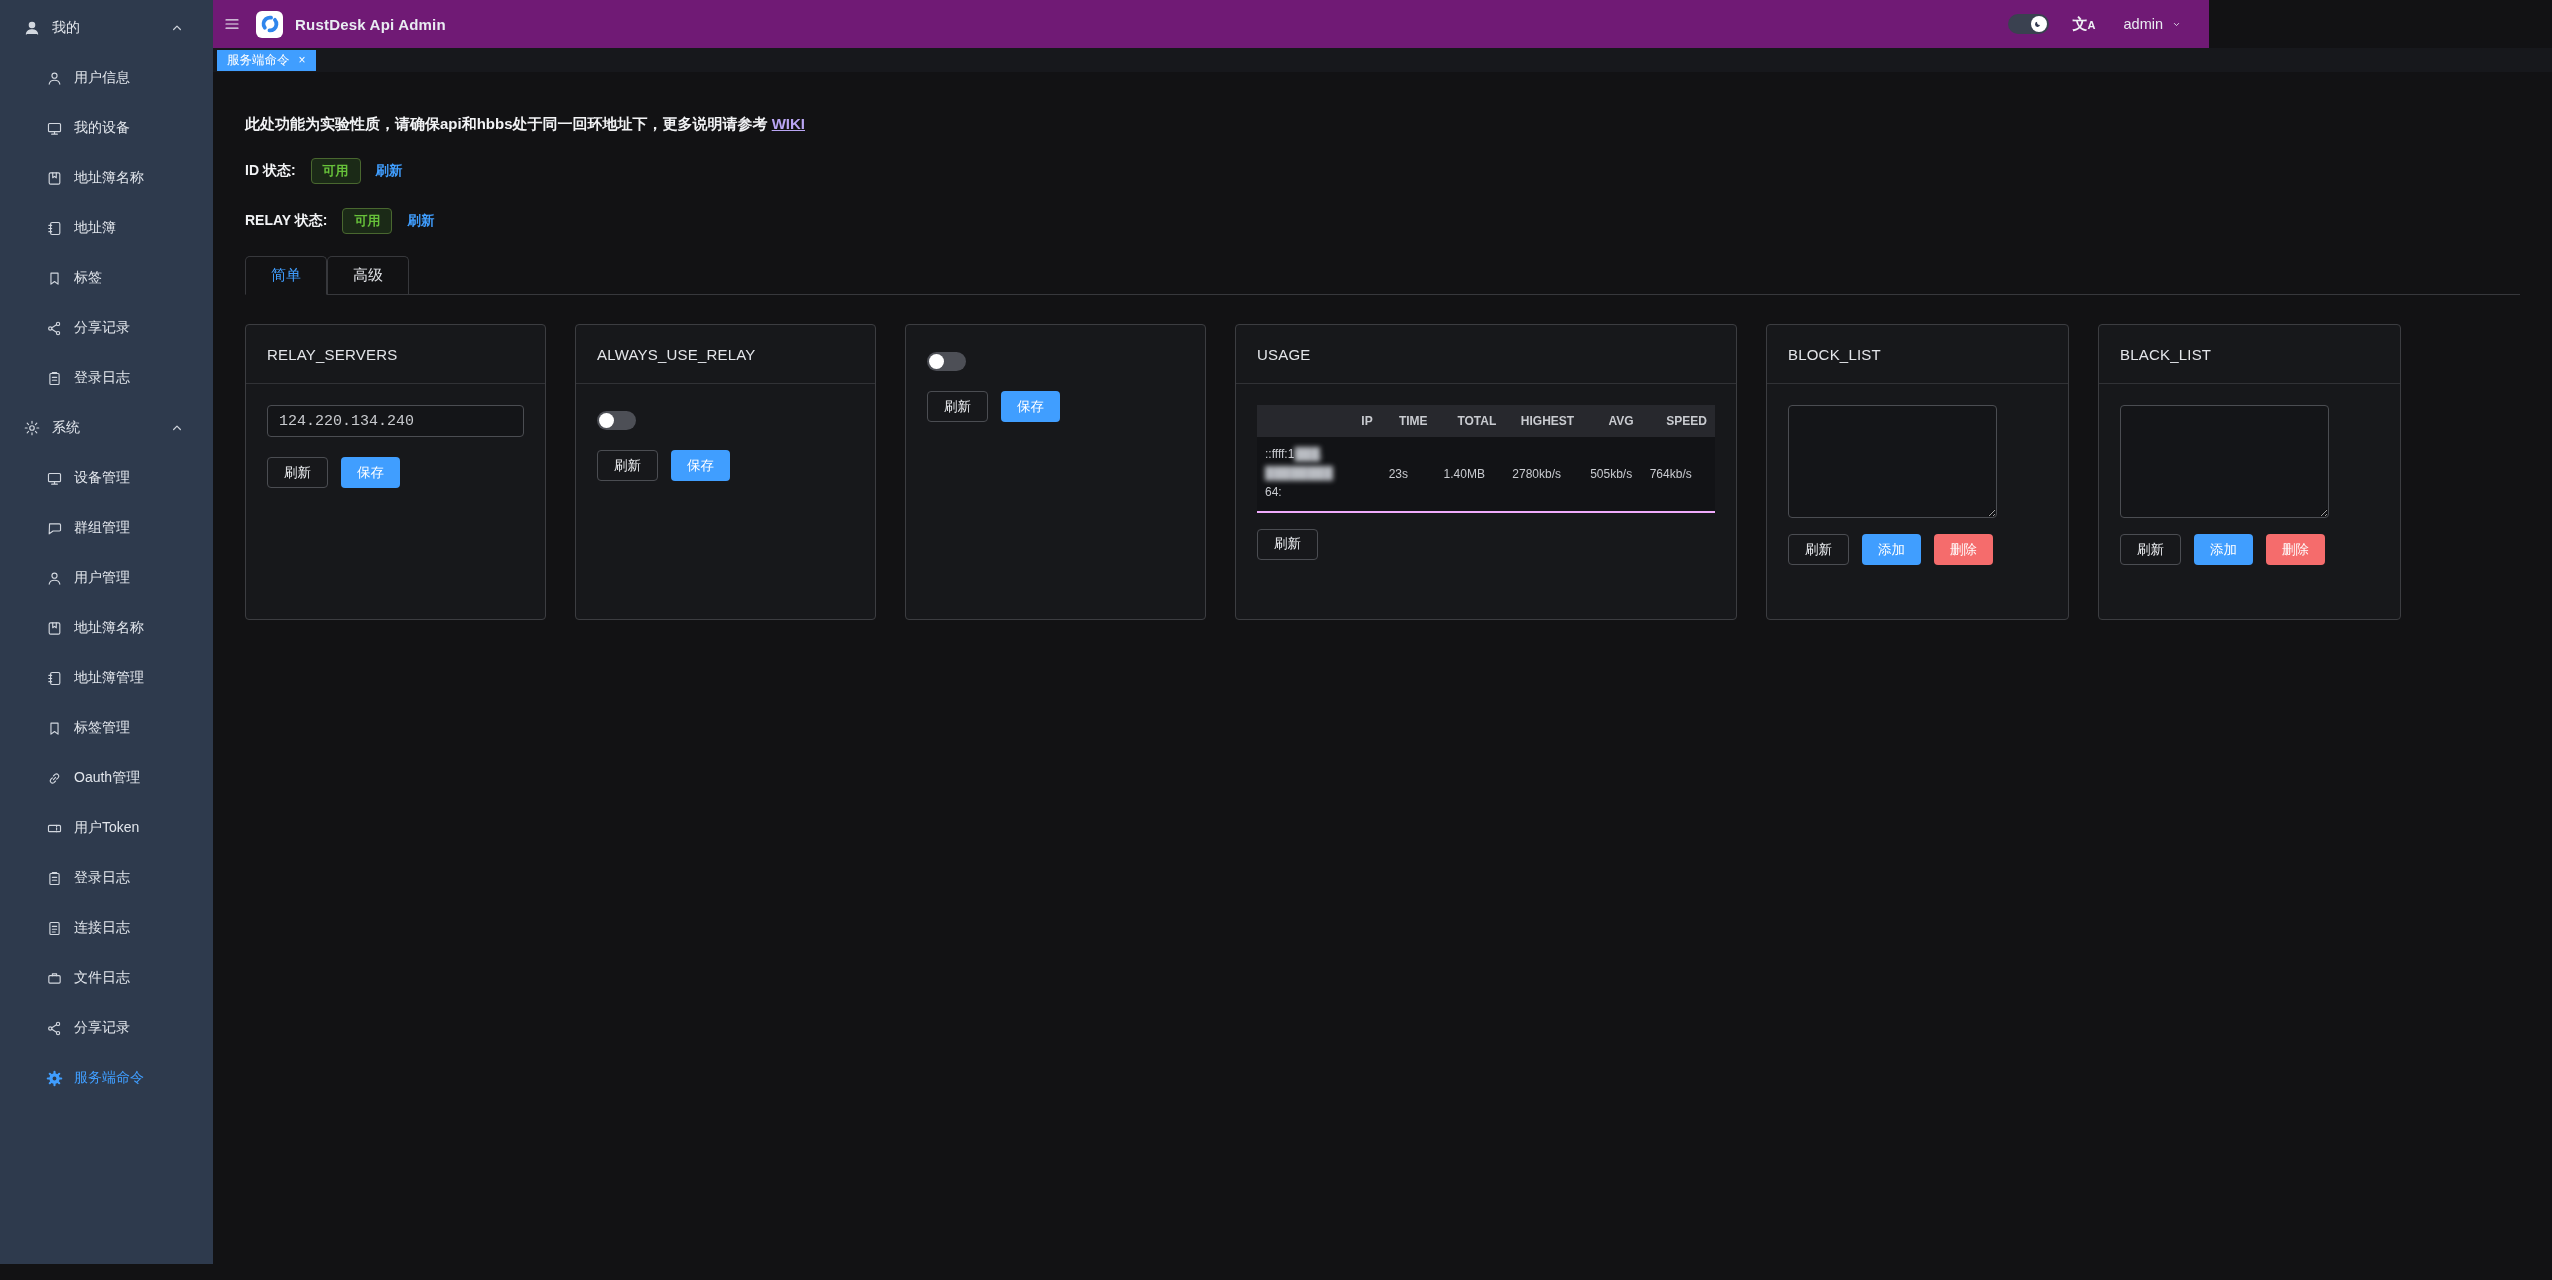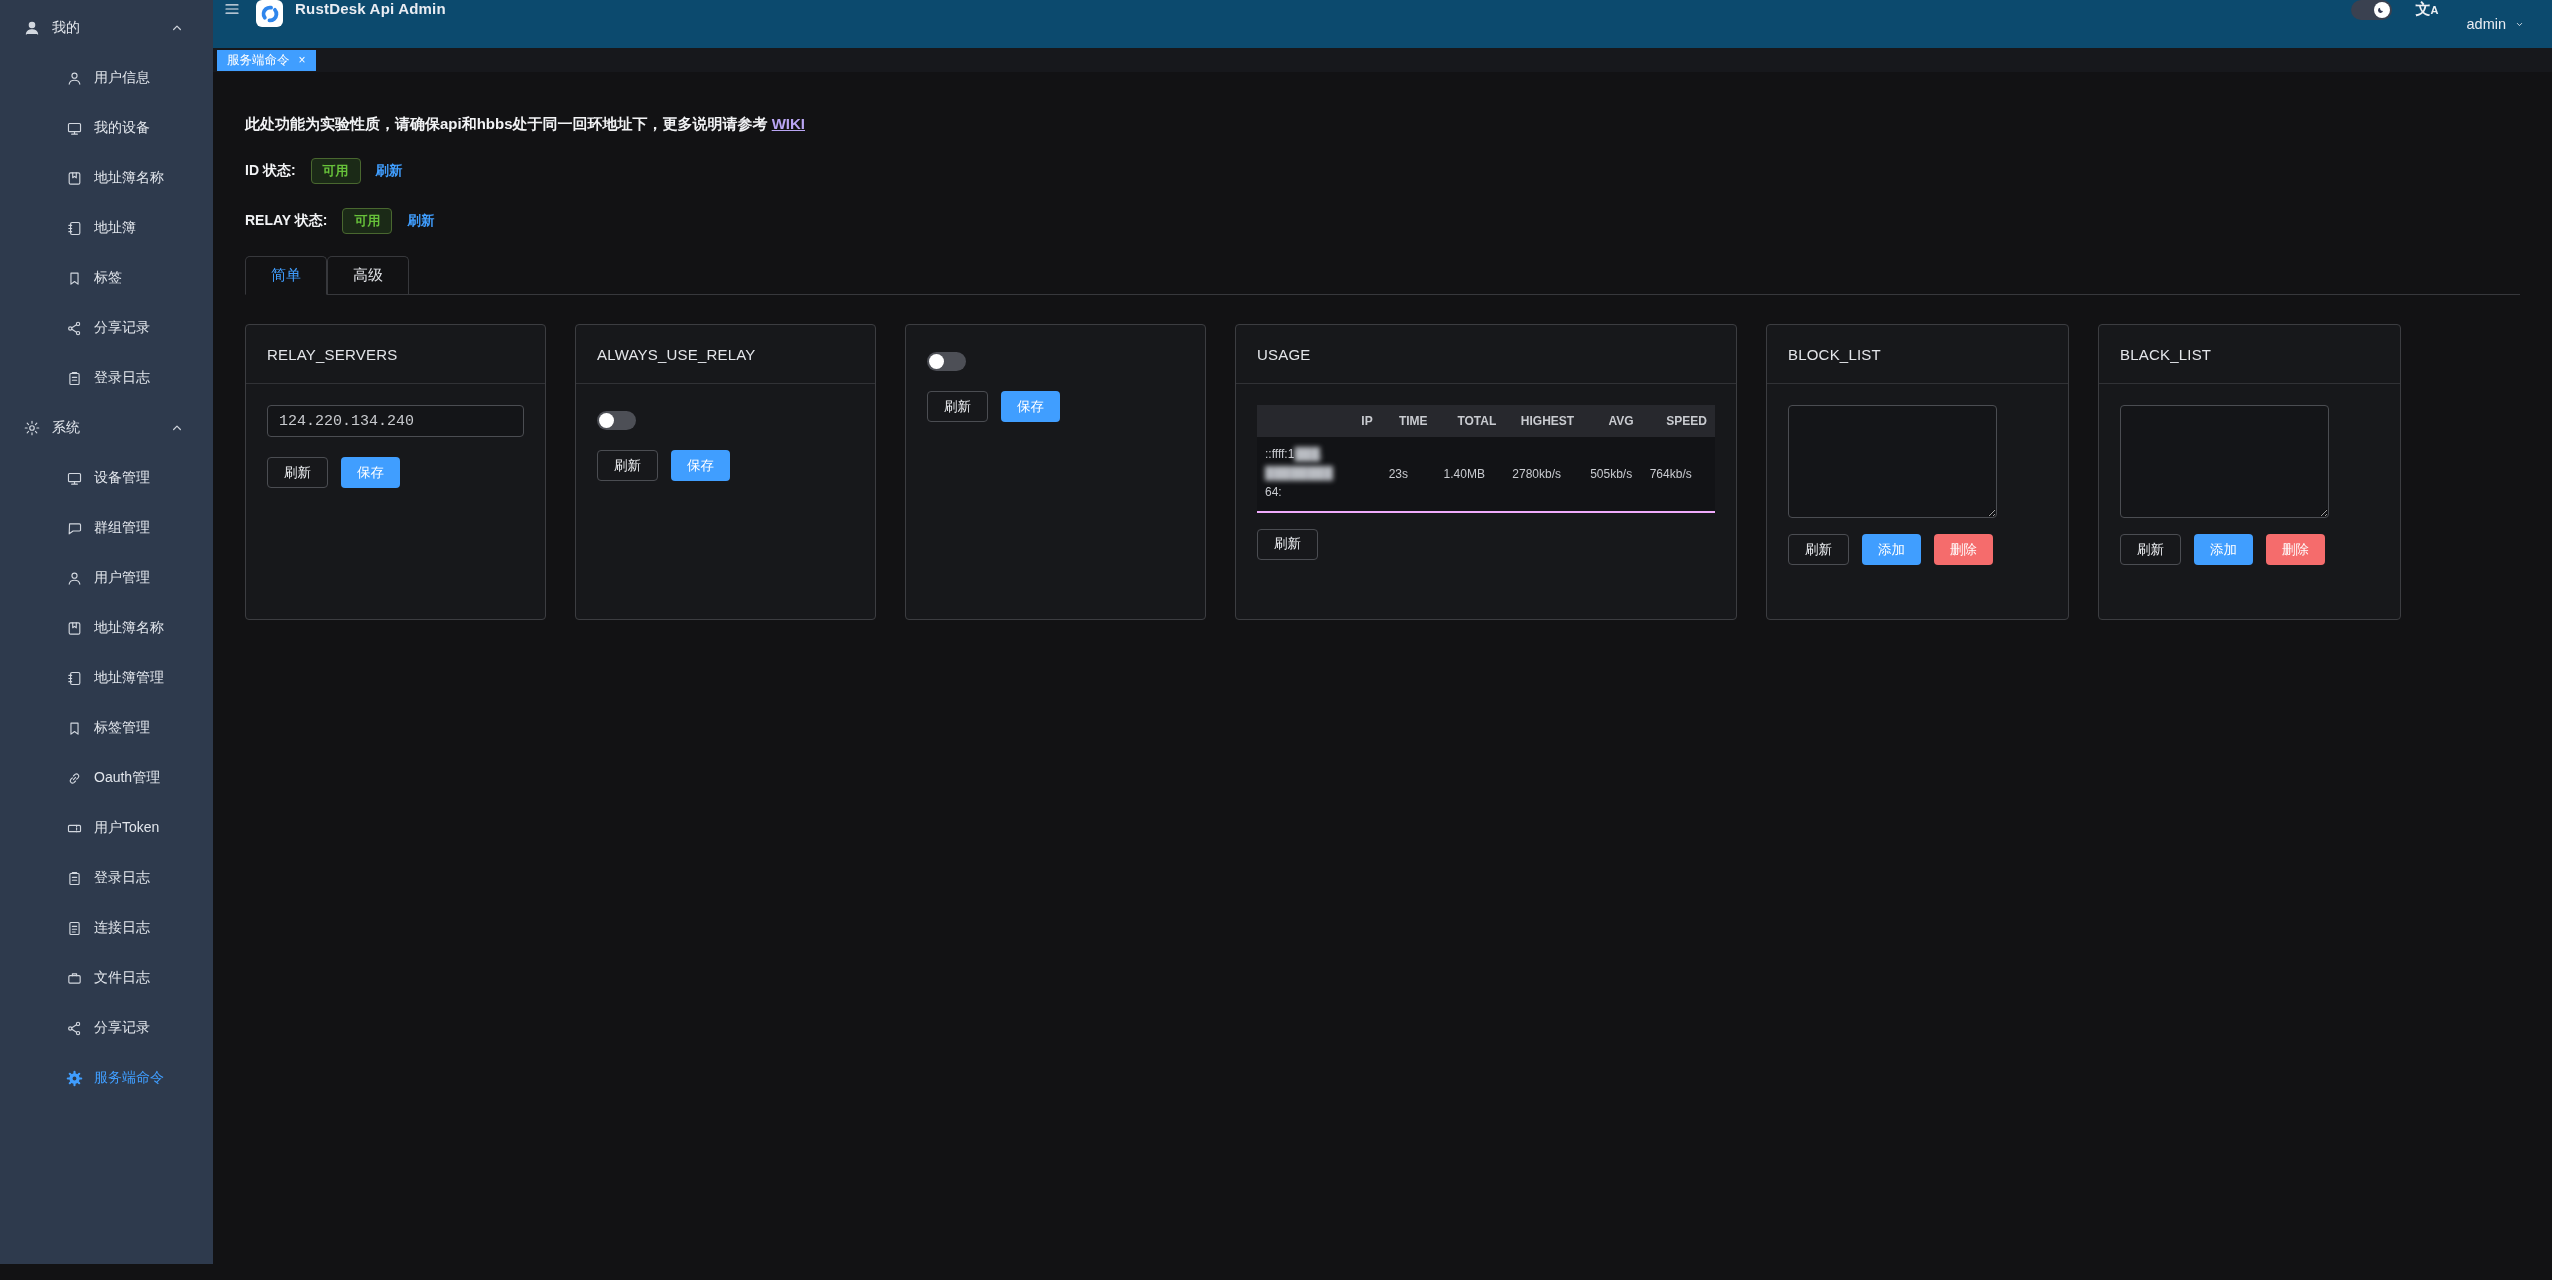--- a/index.html
+++ b/index.html
@@ -2,30 +2,30 @@
 <html><head>
 <meta charset="utf-8">
 <style>
   * { box-sizing: border-box; margin: 0; padding: 0; }
   html,body { width:2552px; height:1280px; overflow:hidden; }
   body { background:#121214; font-family:"Liberation Sans","DejaVu Sans",sans-serif; position:relative; }
   svg.ico { fill:none; stroke:currentColor; stroke-width:1.6; stroke-linecap:round; stroke-linejoin:round; flex:none; }
 
   
   .sidebar { position:absolute; left:0; top:0; width:213px; height:1264px; background:#2e3a4d; padding-top:3px; z-index:3; }
-  .side-item { height:50px; display:flex; align-items:center; padding-left:66px; color:#e2e6ec; font-size:14px; cursor:pointer; position:relative; }
+  .side-item { height:50px; display:flex; align-items:center; padding-left:46px; color:#e2e6ec; font-size:14px; cursor:pointer; position:relative; }
   .side-item.section { padding-left:23px; }
   .side-item .ico { width:17px; height:17px; margin-right:11px; color:#d2d7df; }
   .side-item.section .ico { width:18px; height:18px; }
   .side-item .chev { position:absolute; right:16px; width:14px; height:14px; color:#cfd4dc; }
   .side-item.active { color:#409eff; }
   .side-item.active .ico { color:#409eff; stroke-width:2.4; }
 
   
-  .header { position:absolute; left:213px; top:0; width:2339px; height:48px; background:#0c4a6e; display:flex; padding:0 26px 0 10px; color:#e9ecf2; z-index:2; }
+  .header { position:absolute; left:213px; top:0; width:1996px; height:48px; background:#701a75; display:flex; align-items:center; padding:0 26px 0 10px; color:#e9ecf2; z-index:2; }
   .burger { width:18px; height:18px; color:#e9ecf2; cursor:pointer; }
   .logo { width:27px; height:27px; background:#fff; border-radius:6px; margin:0 12px 0 15px; display:flex; align-items:center; justify-content:center; }
   .app-title { font-size:15px; font-weight:700; letter-spacing:.2px; }
   .hspacer { flex:1; }
   .dm-toggle { width:41px; height:20px; border-radius:10px; background:#3a4150; position:relative; margin-right:24px; cursor:pointer; }
   .dm-knob { position:absolute; right:2px; top:2px; width:16px; height:16px; border-radius:50%; background:#fff; display:flex; align-items:center; justify-content:center; }
   .dm-knob svg { width:11px; height:11px; }
   .trans-icon { font-size:15px; font-weight:700; margin-right:28px; cursor:pointer; color:#eef0f4; }
   .trans-icon .sub-a { font-size:11px; font-weight:700; }
   .user-menu { display:flex; align-items:center; gap:7px; cursor:pointer; font-size:14.5px; color:#e9ecf2; }

